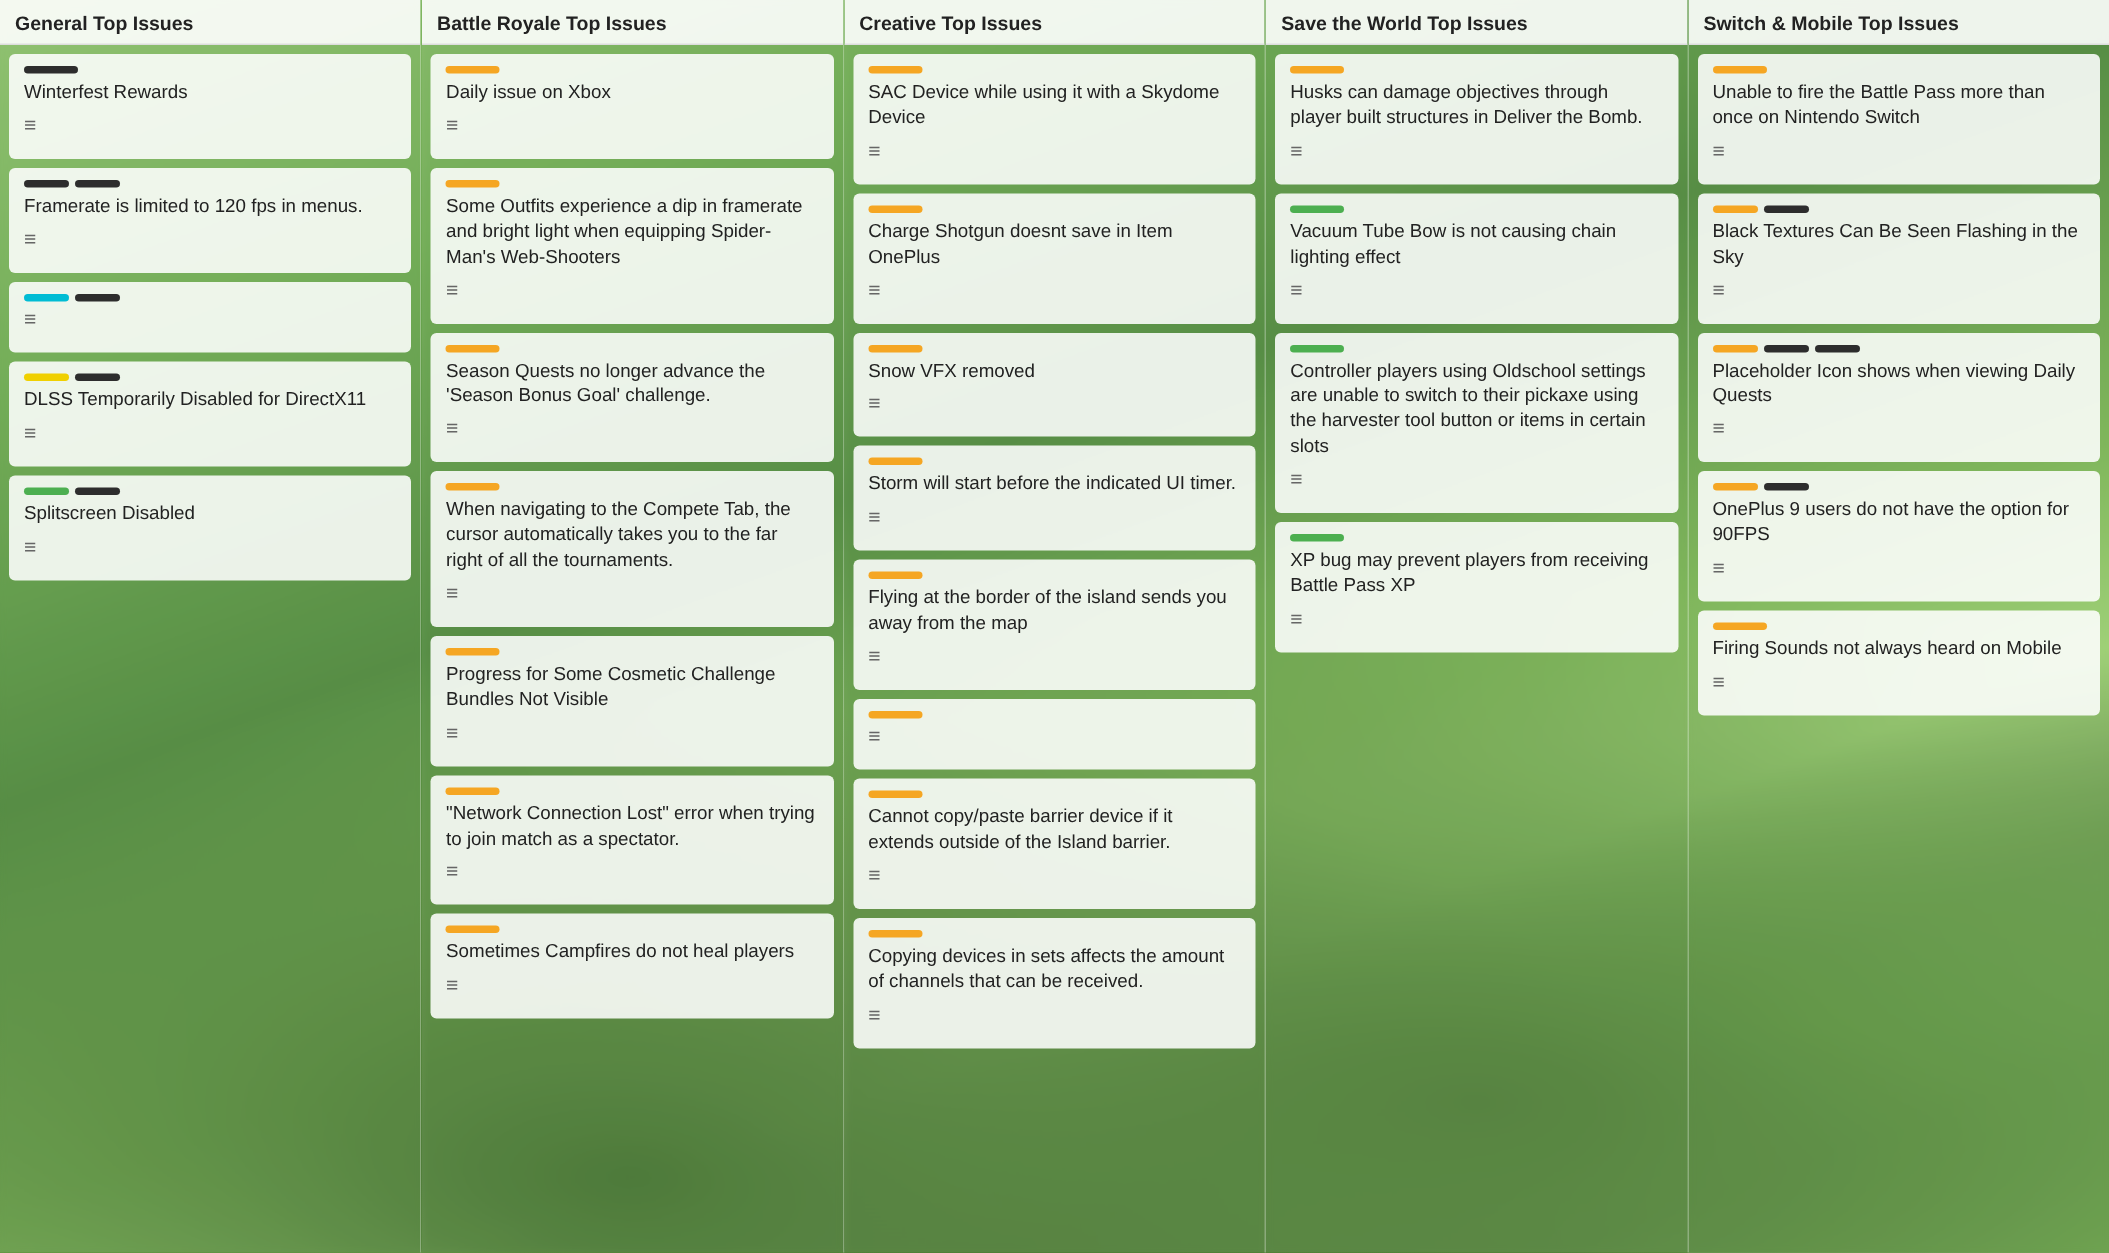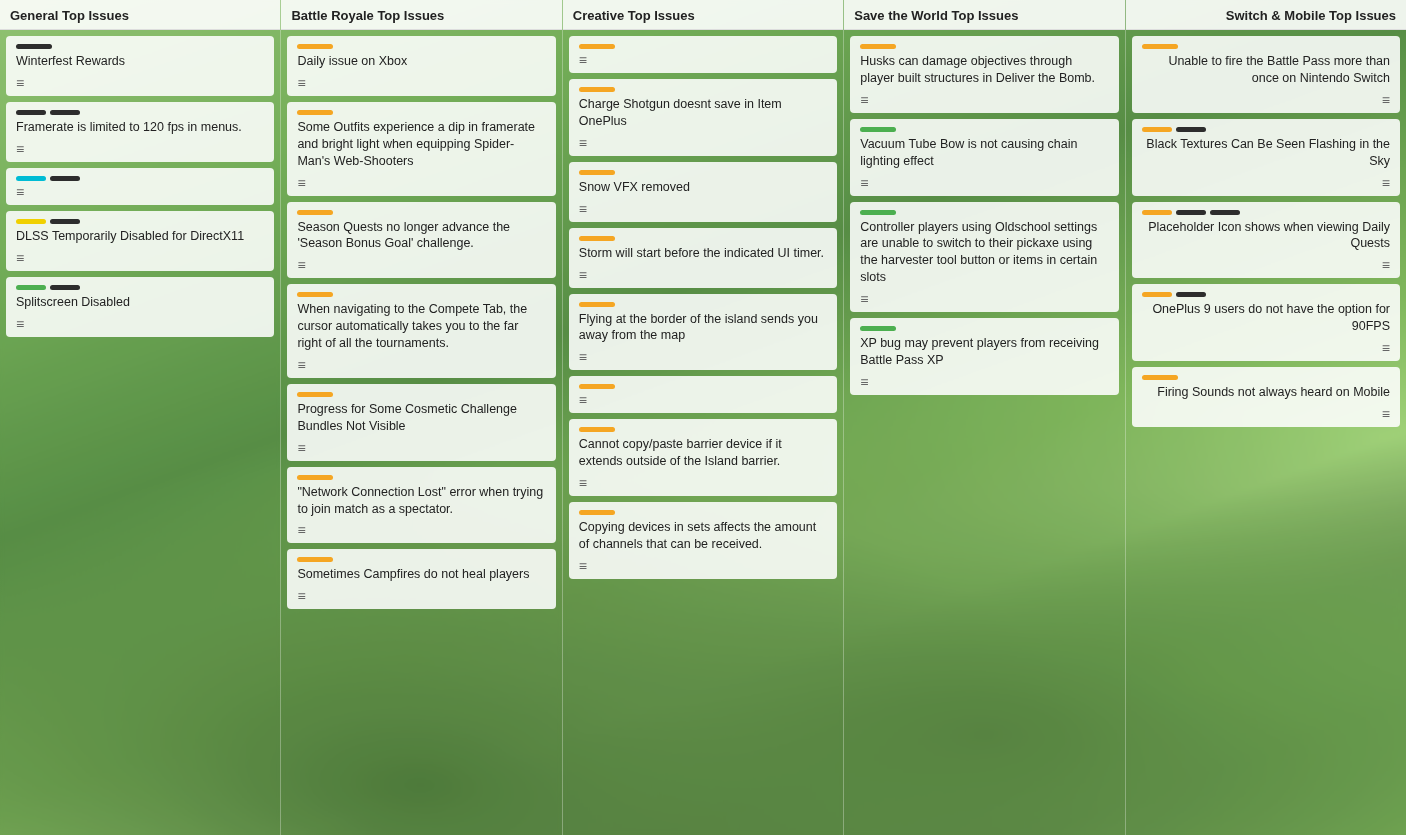--- a/index.html
+++ b/index.html
@@ -37,21 +37,21 @@
     .column {
       flex: 1;
       min-width: 0;
       background: rgba(255,255,255,0.15);
       backdrop-filter: blur(2px);
       border-right: 1px solid rgba(255,255,255,0.3);
       display: flex;
       flex-direction: column;
       overflow: hidden;
     }
-    .column:last-child { border-right: none; text-align: right; }
+    .column:last-child { border-right: none; }
     .column-header {
       background: rgba(255,255,255,0.9);
       padding: 8px 10px 6px;
       font-weight: 700;
       font-size: 13px;
       color: #222;
       border-bottom: 1px solid #ddd;
       flex-shrink: 0;
     }
     .column-body {
@@ -62,21 +62,21 @@
       display: flex;
       flex-direction: column;
       gap: 6px;
     }
     .column-body::-webkit-scrollbar { width: 4px; }
     .column-body::-webkit-scrollbar-track { background: transparent; }
     .column-body::-webkit-scrollbar-thumb { background: rgba(0,0,0,0.3); border-radius: 2px; }
     .card {
       background: rgba(255,255,255,0.88);
       border-radius: 4px;
-      padding: 8px 10px 6px;
+      padding: 8px 10px 16px;
       flex-shrink: 0;
     }
     .card-indicators {
       display: flex;
       gap: 4px;
       margin-bottom: 4px;
       align-items: center;
     }
     .indicator {
       height: 5px;
@@ -203,20 +203,21 @@
         </div>
       </div>
     </div>
     <div class="column">
       <div class="column-header">Creative Top Issues</div>
       <div class="column-body">
         <div class="card">
           <div class="card-indicators">
             <span class="indicator ind-orange" style="width: 36px;"></span>
           </div>
+          <div class="card-title">SAC Device while using it with a Skydome Device</div>
           <div class="card-icon">≡</div>
         </div>
         <div class="card">
           <div class="card-indicators">
             <span class="indicator ind-orange" style="width: 36px;"></span>
           </div>
           <div class="card-title">Charge Shotgun doesnt save in Item OnePlus</div>
           <div class="card-icon">≡</div>
         </div>
         <div class="card">

